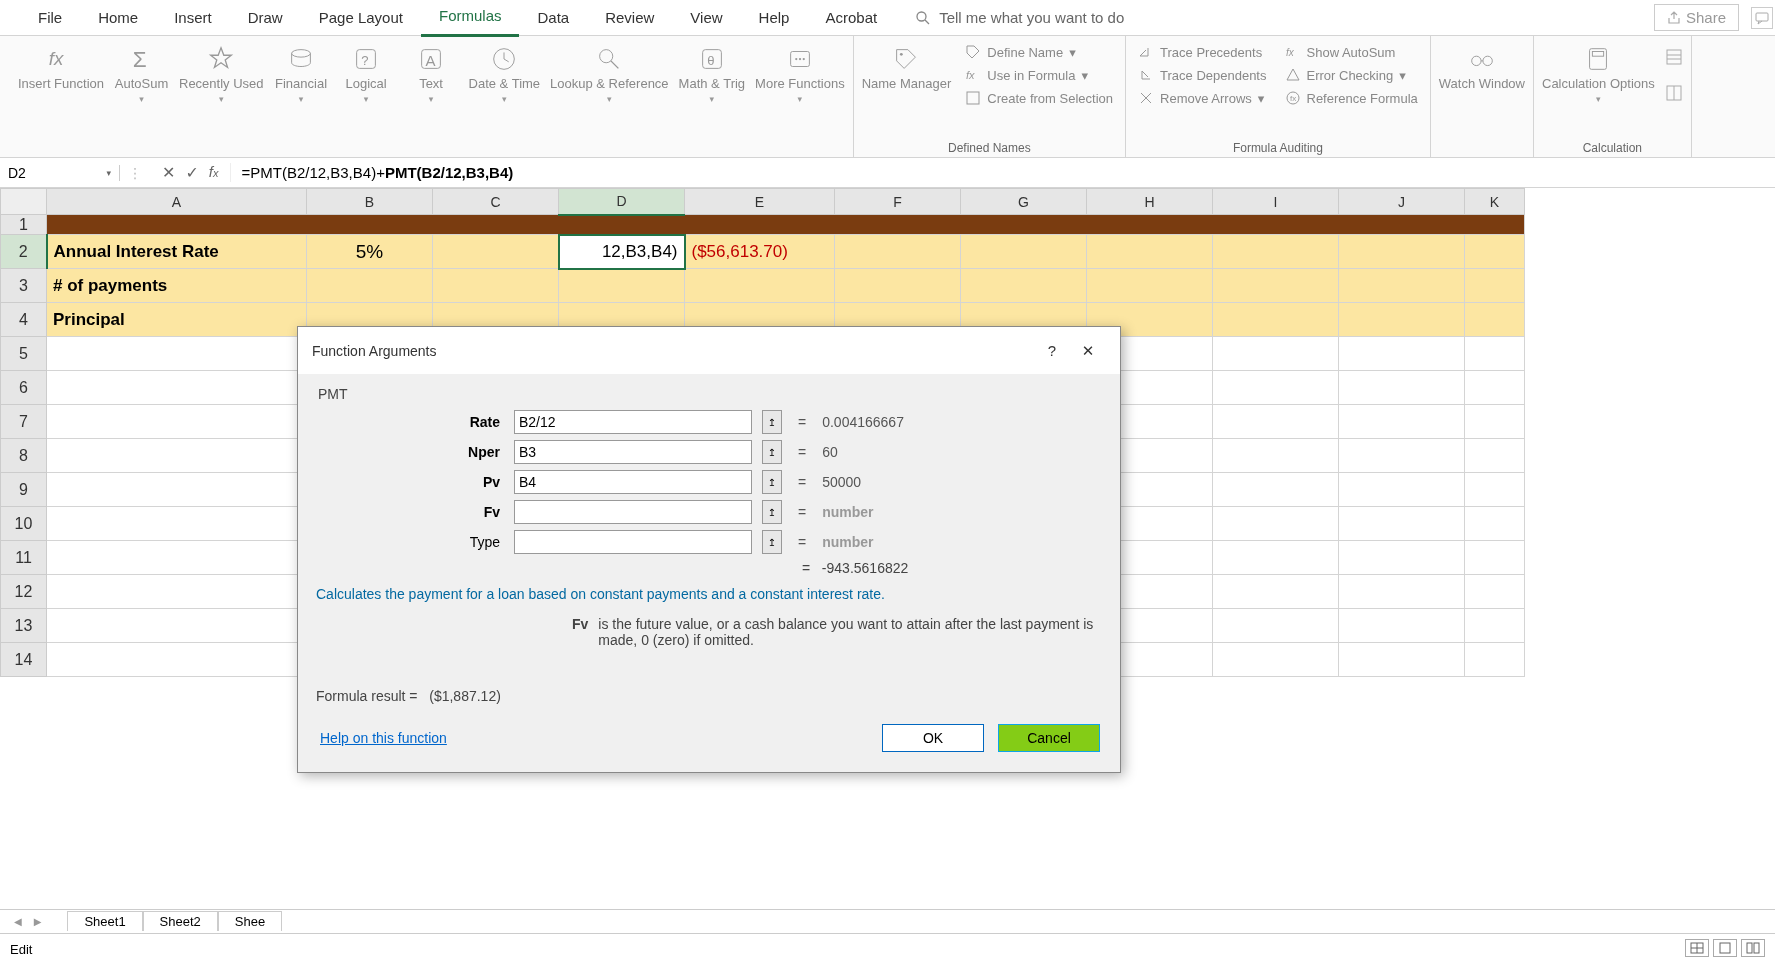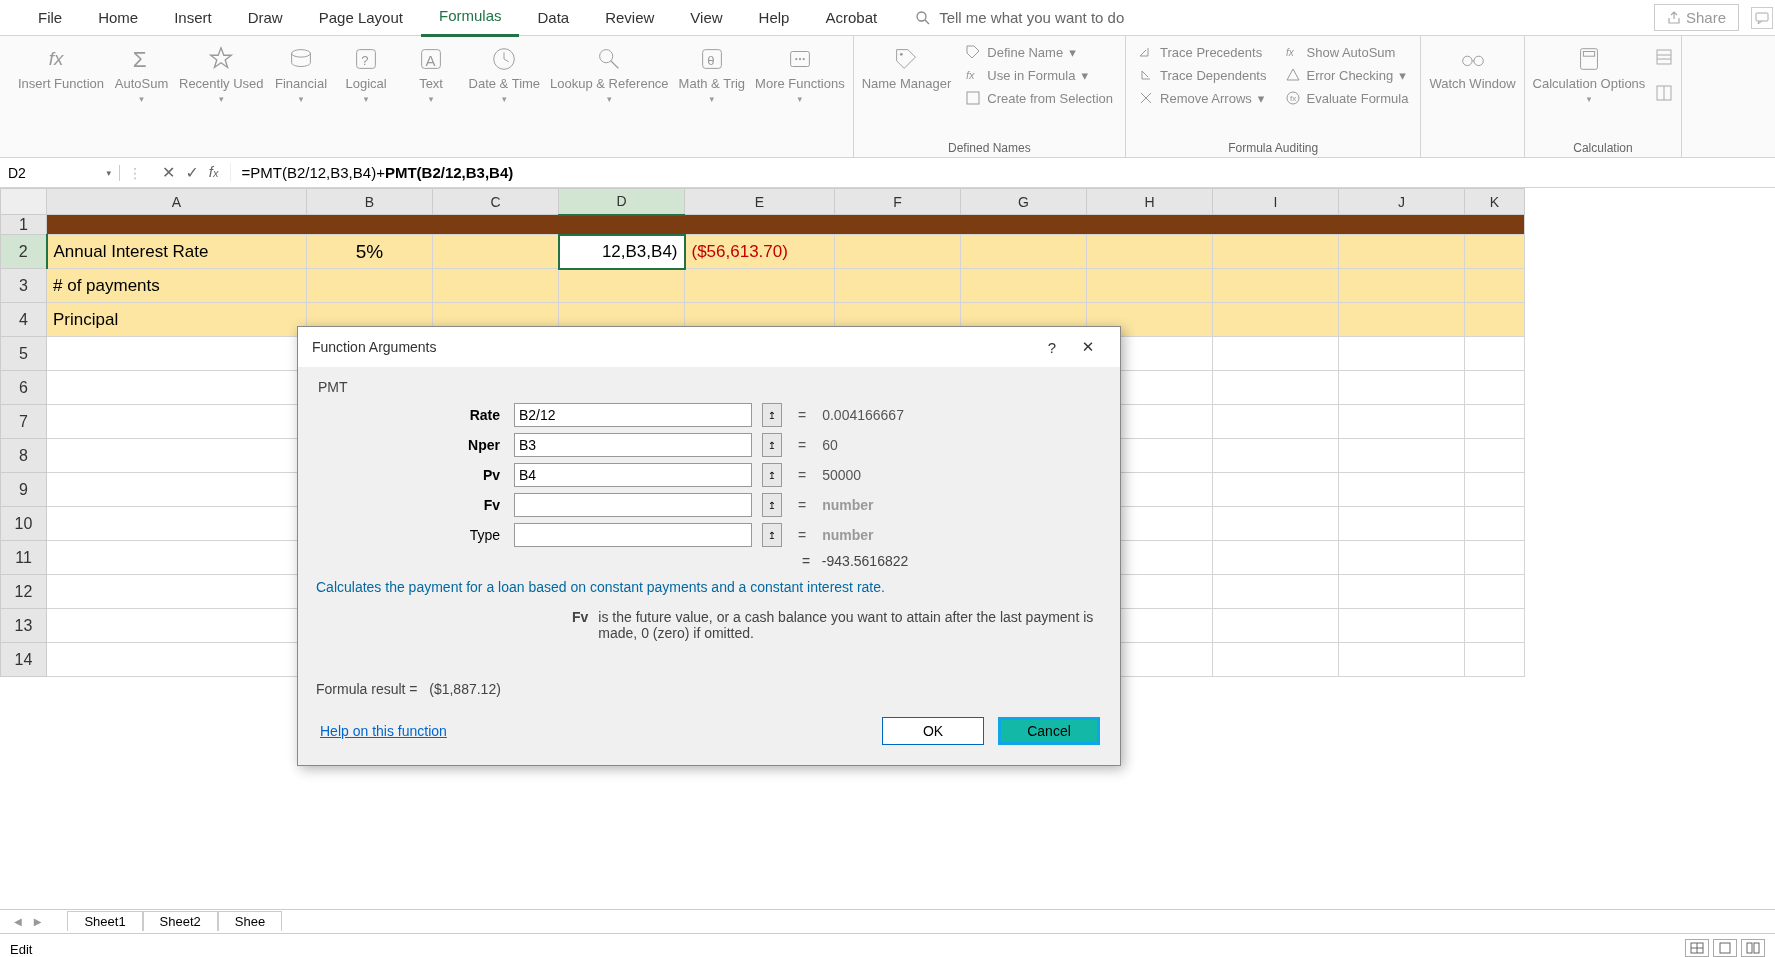--- a/index.html
+++ b/index.html
@@ -33,48 +33,48 @@
 .sheet-area { position: relative; height: calc(100% - 36px - 122px - 30px - 24px - 24px); overflow: hidden; }
 table.grid { border-collapse: collapse; table-layout: fixed; }
 table.grid th { background: #e6e6e6; border: 1px solid #ccc; font-weight: normal; font-size: 14px; color: #333; text-align: center; }
 table.grid th.col { height: 26px; }
 table.grid th.row { width: 46px; font-size:16px; }
 table.grid td { border: 1px solid #d4d4d4; height: 34px; font-size: 17px; padding: 0 6px; vertical-align:middle;}
 .colA { width: 260px; }
 .colO { width: 126px; }
 .r1 td { background: #7a3c10; height:20px !important; }
 .r2 td,.r3 td,.r4 td { background: #fce6a2; }
-td.label { font-weight: normal; font-size: 19px; text-align:left; }
+td.label { font-weight: bold; font-size: 19px; text-align:left; }
 td.center { text-align:center; }
 td.selcell { border: 2px solid #217346 !important; background:#fff !important; text-align:right; font-size:18px; }
 td.red { color:#c00000; text-align:left; font-size:19px; }
 
 .dialog { position: absolute; top: 326px; left: 297px; width: 824px; background: #f0f0f0; border: 1px solid #888; box-shadow: 3px 3px 12px rgba(0,0,0,0.3); font-size: 14px; }
-.dlg-title { height: 40px; display:flex; align-items:center; padding:0 14px; font-size:14px; background:#fff; color:#333;}
+.dlg-title { height: 47px; display:flex; align-items:center; padding:0 14px; font-size:14px; background:#fff; color:#333;}
 .dlg-title .spacer { flex:1; }
 .dlg-title .tbtn { width:36px; text-align:center; font-size:15px; color:#333; cursor:pointer; }
 .dlg-body { padding: 12px 16px 10px 16px; }
 .func-name { font-size:14px; color:#444; padding-left:4px; margin-bottom:8px;}
 .argrow { display:flex; align-items:center; gap:10px; margin-bottom:6px; }
 .argrow .alabel { width:190px; text-align:right; padding-right:4px; }
 .argrow .alabel.bold { font-weight:bold; }
 .argrow input { width:238px; height:24px; border:1px solid #999; padding:1px 4px; font-size:14px; background:#fff;}
 .argrow .refbtn { width:20px;height:24px;border:1px solid #999;background:#e8e8e8;display:flex;align-items:center;justify-content:center;font-size:10px;}
 .argrow .eq { color:#555; padding:0 6px; }
 .argrow .rval { color:#555; }
 .argrow .rval.gray { color:#999; font-weight:bold; }
 .resrow { padding-left:488px; color:#444; margin-bottom:10px;}
 .desc1 { color:#0369a1; margin:6px 0 14px 2px; }
 .desc2 { display:flex; gap:10px; padding-left:258px; padding-right:6px; color:#444; margin-bottom:40px;}
 .desc2 .k { font-weight:bold; }
 .fres { color:#444; margin-bottom:20px; margin-left:2px;}
 .dlg-footer { display:flex; align-items:center; padding:0 4px 10px 4px; }
 .dlg-footer a { color:#0066cc; font-size:14px; text-decoration:underline; padding-left:2px;}
 .dlg-footer .spacer { flex:1;}
-.dlg-footer button { width:102px; height:28px; border:3px solid #0ea5e9; background:#14b8a6; font-size:14px;}
+.dlg-footer button { width:102px; height:28px; border:1px solid #0ea5e9; background:#84cc16; font-size:14px;}
 .dlg-footer button.ok { border:1.5px solid #0067c0; background:#fff; margin-right:14px;}
 
 .tabs-bar { height:24px; border-top:1px solid #ccc; display:flex; align-items:center; font-size:13px; padding-left:8px; gap:0;}
 .tabs-bar .nav { color:#999; padding:0 6px; font-size:10px;}
 .tabs-bar .stab { padding:2px 16px; border:1px solid #ccc; border-bottom:none; background:#fff; margin-top:-1px;}
 
 .status-bar { height:24px; border-top:1px solid #ccc; display:flex; align-items:flex-end; font-size:13px; padding:0 10px; }
 .status-bar .right { margin-left:auto; display:flex; gap:4px; align-items:center;}
 .status-bar .vbtn { width:24px; height:18px; border:1px solid #aaa; display:flex;align-items:center;justify-content:center;}
 .sel-col-hdr { background:#d2e4d2 !important; border-bottom:2px solid #217346 !important;}
@@ -270,21 +270,21 @@
               <path d="M8 2l6 11H2z" stroke="#999" fill="none"></path>
             </svg>
             <span>Error Checking</span> 
             <span class="drop">▾</span>
           </div>
         <div class="smallbtn">
             <svg viewBox="0 0 16 16">
               <circle cx="8" cy="8" r="6" stroke="#999" fill="none"></circle>
               <text x="5" y="11" font-size="8" fill="#999">fx</text>
             </svg>
-            <span>Evaluate Formula</span>
+            <span>Reference Formula</span>
           </div>
       </div>
     </div>
     <div class="group-label">Formula Auditing</div>
   </div>
 
   <div class="group">
     <div class="group-buttons">
       <div class="bigbtn">
         <svg viewBox="0 0 32 32">

